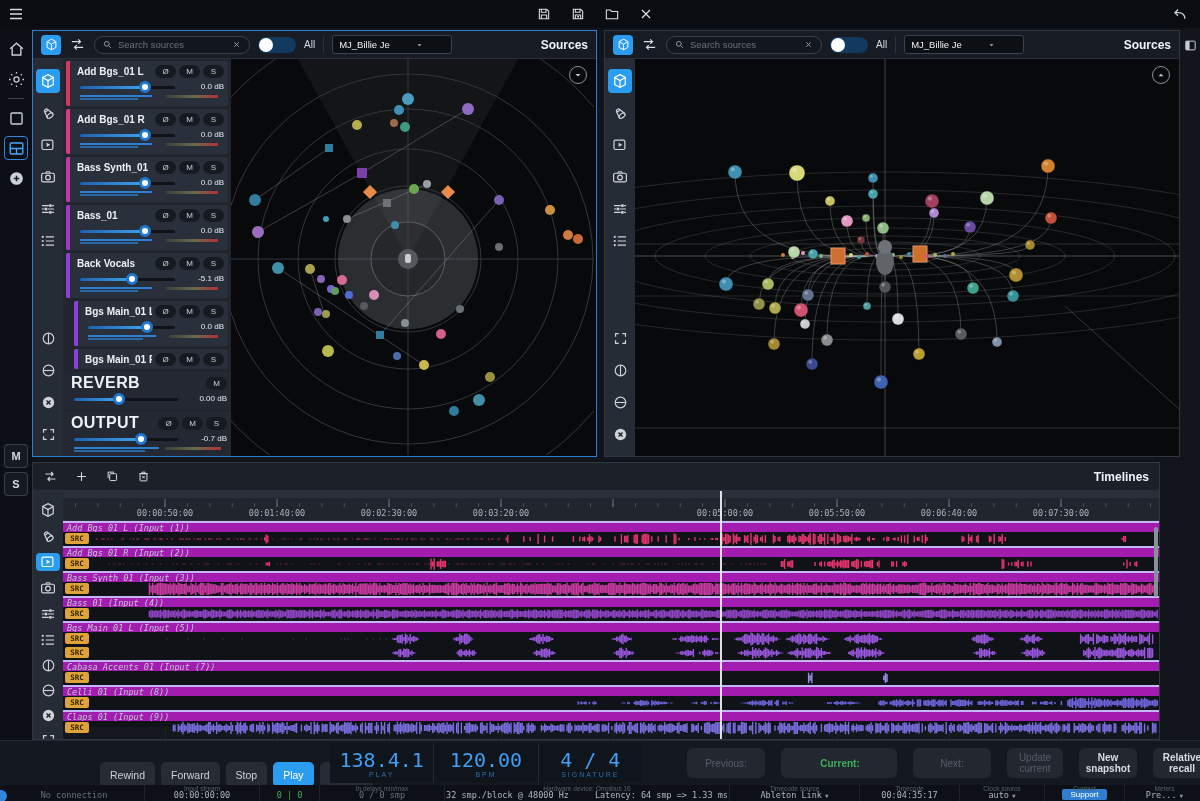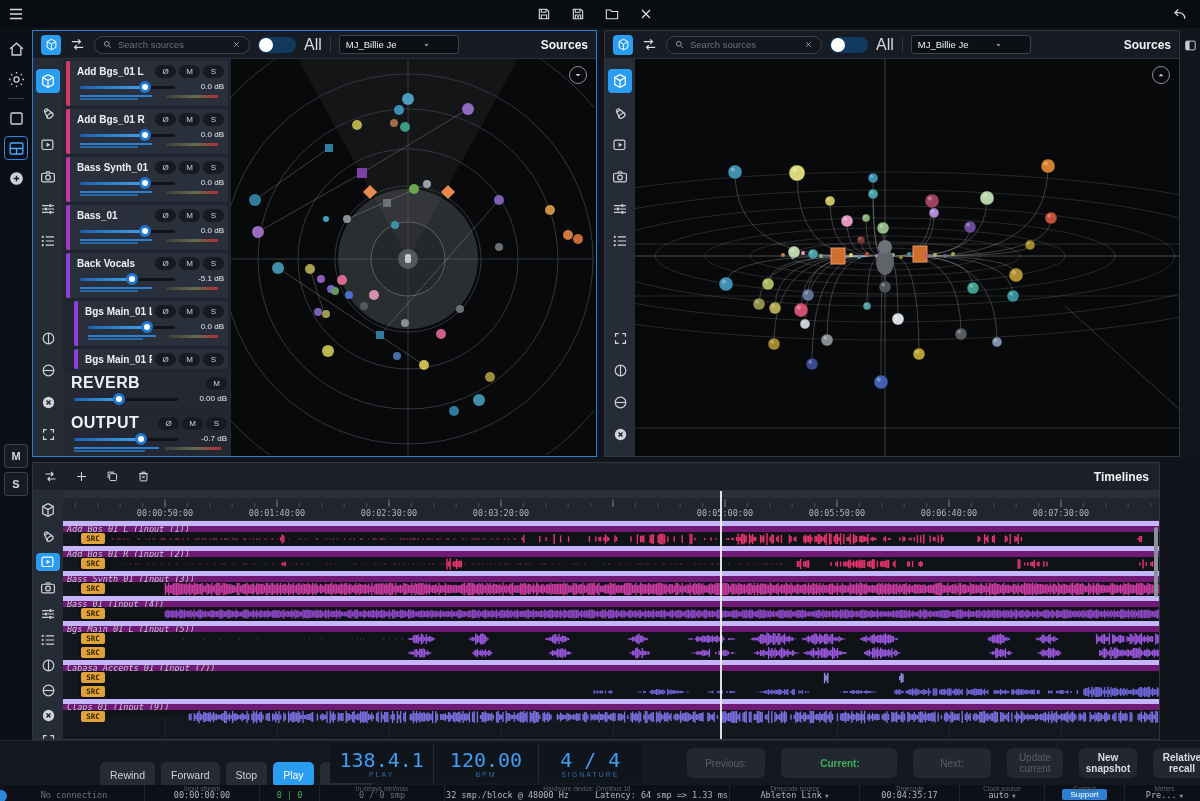--- a/index.html
+++ b/index.html
@@ -46,21 +46,21 @@
   .cube-btn{width:20px;height:20px;border-radius:4px;background:#2b9df0;color:#fff;
             display:flex;align-items:center;justify-content:center;}
   .cube-btn .ico{width:15px;height:15px;}
   .phead .coll{width:17px;height:17px;color:#d8dde3;}
   .searchbox{width:156px;height:18px;background:#12161d;border:1px solid #3a414b;border-radius:10px;
              display:flex;align-items:center;padding:0 7px;gap:5px;}
   .searchbox .ico{width:11px;height:11px;color:#aab2bd;}
   .searchbox .ph{flex:1;font-size:9.5px;color:#6a7380;white-space:nowrap;overflow:hidden;}
   .toggle{width:38px;height:16px;border-radius:9px;background:#123a5e;position:relative;}
   .toggle .knob{position:absolute;left:1px;top:1px;width:14px;height:14px;border-radius:50%;background:#fff;}
-  .tog-label{font-size:16px;color:#d5dae0;}
+  .tog-label{font-size:10px;color:#d5dae0;}
   .hsep{width:1px;height:16px;background:#2e343d;}
   .selectbox{width:120px;height:19px;background:#0c0f14;border:1px solid #3c434d;border-radius:3px;
              display:flex;align-items:center;padding:0 6px;gap:4px;}
   .selectbox span{flex:1;font-size:9.5px;color:#eef1f4;white-space:nowrap;overflow:hidden;}
   .selectbox .ico{width:10px;height:10px;color:#aab2bd;}
   .ptitle{margin-left:auto;font-size:12px;font-weight:bold;color:#f0f3f6;}
 
   .pbody{flex:1;display:flex;min-height:0;}
   .tool-rail{width:30px;background:#262c36;display:flex;flex-direction:column;align-items:center;
              padding:6px 0;flex:0 0 auto;}
@@ -106,24 +106,24 @@
            align-items:center;padding:0 10px;gap:16px;}
   .tl-head .ico{width:15px;height:15px;color:#d5dae0;}
   .tl-body{flex:1;display:flex;min-height:0;}
   .tl-view{position:relative;flex:1;background:#14171d;overflow:hidden;}
   .ruler{position:relative;height:30px;background:#21262e;border-bottom:1px solid #2a2f38;}
   .ruler .topstrip{position:absolute;left:0;top:0;right:0;height:7px;background:#2a303a;}
   .rlabel{position:absolute;top:17px;width:80px;margin-left:-40px;text-align:center;
           font-family:"DejaVu Sans Mono",monospace;font-size:8.5px;color:#aab2bd;}
   .tracks{position:relative;height:218px;overflow:hidden;}
   .gridline{position:absolute;top:0;bottom:0;width:1px;background:#1e222a;}
-  .tr-label{height:11px;background:#701a75;border-top:5px solid #c4b5fd;display:flex;align-items:center;
+  .tr-label{height:11px;background:#a21caf;border-top:2px solid #c4b5fd;display:flex;align-items:center;
             padding-left:4px;font-family:"DejaVu Sans Mono",monospace;font-style:italic;
             font-size:8.5px;color:#c2c8d2;position:relative;z-index:1;text-align:center;}
-  .tr-wave{height:14px;background:#0f1217;position:relative;z-index:1;margin-left:16px;}
+  .tr-wave{height:14px;background:#0f1217;position:relative;z-index:1;}
   .tr-wave svg{position:absolute;left:0;top:0;}
   .src-badge{position:absolute;left:2px;top:1px;z-index:2;width:24px;height:11px;border-radius:2px;
              background:#dfa33a;color:#332200;font-size:7.5px;font-weight:bold;
              display:flex;align-items:center;justify-content:center;
              font-family:"DejaVu Sans Mono",monospace;}
   .playhead{position:absolute;top:0;bottom:0;width:2px;background:#eef1f4;opacity:.92;z-index:5;}
   .tl-scroll{position:absolute;right:1px;top:36px;width:4px;height:70px;border-radius:2px;
              background:#8a9099;z-index:6;}
 
   
@@ -1302,20 +1302,21 @@
                 <path d="M329.6 6.5V7.5M331.2 5.7V8.3M332.8 5.2V8.8M334.4 5.6V8.4M336.0 3.3V10.7M337.6 3.0V11.0M339.2 5.0V9.0M340.8 2.6V11.4M342.4 3.1V10.9M344.0 2.4V11.6M345.6 2.9V11.1M347.2 5.5V8.5M348.8 4.6V9.4M350.4 6.1V7.9M352.0 6.4V7.6M393.6 6.5V7.5M395.2 4.7V9.3M396.8 3.6V10.4M398.4 3.2V10.8M400.0 4.9V9.1M401.6 4.5V9.5M403.2 3.5V10.5M404.8 4.9V9.1M406.4 3.2V10.8M408.0 5.3V8.7M409.6 4.2V9.8M411.2 4.4V9.6M412.8 6.2V7.8M470.4 6.6V7.4M472.0 5.6V8.4M473.6 4.1V9.9M475.2 5.1V8.9M476.8 4.8V9.2M478.4 2.6V11.4M480.0 3.2V10.8M481.6 2.7V11.3M483.2 2.1V11.9M484.8 3.5V10.5M486.4 2.7V11.3M488.0 5.3V8.7M489.6 5.3V8.7M491.2 6.0V8.0M492.8 6.7V7.3M550.4 6.8V7.2M552.0 6.3V7.7M553.6 4.8V9.2M555.2 4.4V9.6M556.8 1.9V12.1M558.4 1.6V12.4M560.0 3.3V10.7M561.6 5.1V8.9M563.2 1.9V12.1M564.8 4.5V9.5M566.4 5.1V8.9M568.0 5.6V8.4M569.6 5.5V8.5M571.2 6.7V7.3M612.8 6.8V7.2M614.4 6.6V7.4M616.0 6.4V7.6M617.6 5.5V8.5M619.2 4.9V9.1M620.8 5.4V8.6M622.4 4.8V9.2M624.0 3.7V10.3M625.6 4.3V9.7M627.2 4.5V9.5M628.8 4.9V9.1M630.4 2.9V11.1M636.8 5.7V8.3M640.0 5.0V9.0M641.6 3.6V10.4M643.2 4.8V9.2M644.8 3.7V10.3M646.4 4.2V9.8M648.0 4.2V9.8M649.6 5.5V8.5M652.8 5.9V8.1M654.4 6.2V7.8M656.0 6.7V7.3M675.2 6.5V7.5M676.8 6.3V7.7M678.4 5.1V8.9M680.0 6.0V8.0M681.6 4.0V10.0M683.2 4.6V9.4M684.8 3.6V10.4M686.4 5.3V8.7M688.0 4.9V9.1M689.6 0.9V13.1M691.2 3.7V10.3M692.8 1.9V12.1M694.4 4.2V9.8M696.0 2.3V11.7M697.6 4.1V9.9M699.2 4.9V9.1M700.8 3.6V10.4M702.4 1.5V12.5M704.0 2.4V11.6M705.6 3.4V10.6M707.2 4.7V9.3M708.8 3.0V11.0M710.4 5.2V8.8M712.0 5.4V8.6M713.6 4.0V10.0M715.2 5.3V8.7M716.8 6.3V7.7M718.4 6.4V7.6M720.0 6.8V7.2M724.8 6.6V7.4M726.4 6.0V8.0M728.0 4.9V9.1M729.6 5.6V8.4M731.2 4.8V9.2M732.8 3.8V10.2M734.4 2.1V11.9M736.0 4.6V9.4M737.6 4.9V9.1M739.2 1.6V12.4M740.8 4.6V9.4M742.4 2.3V11.7M744.0 2.4V11.6M745.6 2.6V11.4M747.2 1.7V12.3M748.8 3.6V10.4M750.4 4.7V9.3M752.0 3.7V10.3M753.6 0.8V13.2M755.2 2.0V12.0M756.8 4.1V9.9M758.4 2.1V11.9M760.0 4.9V9.1M761.6 4.9V9.1M763.2 5.7V8.3M764.8 6.1V7.9M766.4 6.0V8.0M768.0 6.7V7.3M784.0 6.9V7.1M785.6 6.0V8.0M787.2 5.1V8.9M788.8 4.4V9.6M790.4 3.4V10.6M792.0 5.6V8.4M793.6 2.3V11.7M795.2 1.4V12.6M796.8 3.2V10.8M798.4 1.2V12.8M800.0 4.1V9.9M801.6 1.6V12.4M803.2 3.1V10.9M804.8 3.8V10.2M806.4 3.2V10.8M808.0 4.2V9.8M809.6 3.0V11.0M811.2 4.6V9.4M812.8 2.3V11.7M814.4 5.7V8.3M816.0 3.8V10.2M817.6 4.6V9.4M819.2 6.0V8.0M820.8 6.6V7.4M910.4 6.7V7.3M912.0 6.3V7.7M913.6 5.2V8.8M915.2 5.6V8.4M916.8 2.2V11.8M918.4 2.3V11.7M920.0 4.1V9.9M921.6 2.9V11.1M923.2 3.6V10.4M924.8 4.3V9.7M926.4 2.3V11.7M928.0 5.7V8.3M929.6 5.0V9.0M931.2 5.2V8.8M932.8 6.4V7.6M958.4 6.7V7.3M960.0 6.2V7.8M961.6 5.8V8.2M963.2 3.7V10.3M964.8 3.5V10.5M966.4 4.8V9.2M968.0 4.0V10.0M969.6 1.8V12.2M971.2 2.2V11.8M972.8 3.3V10.7M974.4 1.7V12.3M976.0 3.7V10.3M977.6 4.8V9.2M979.2 4.1V9.9M980.8 5.4V8.6M982.4 6.8V7.2M1020.8 4.0V10.0M1022.4 4.9V9.1M1024.0 2.8V11.2M1025.6 1.5V12.5M1027.2 3.0V11.0M1028.8 5.2V8.8M1030.4 4.2V9.8M1032.0 1.1V12.9M1033.6 3.9V10.1M1035.2 1.7V12.3M1036.8 1.3V12.7M1038.4 2.4V11.6M1040.0 3.7V10.3M1041.6 4.2V9.8M1043.2 3.4V10.6M1044.8 4.3V9.7M1046.4 4.5V9.5M1048.0 3.6V10.4M1049.6 3.4V10.6M1051.2 4.4V9.6M1052.8 3.8V10.2M1054.4 1.7V12.3M1056.0 1.9V12.1M1057.6 2.3V11.7M1059.2 2.4V11.6M1060.8 1.2V12.8M1062.4 3.8V10.2M1064.0 5.2V8.8M1065.6 4.0V10.0M1067.2 3.6V10.4M1068.8 2.7V11.3M1070.4 3.9V10.1M1072.0 5.2V8.8M1073.6 4.2V9.8M1075.2 2.7V11.3M1076.8 4.2V9.8M1078.4 3.4V10.6M1080.0 4.1V9.9M1081.6 1.3V12.7M1084.8 2.1V11.9M1086.4 1.8V12.2M1088.0 1.7V12.3M1089.6 2.5V11.5" stroke="#9a58e0" stroke-width="1.4" fill="none"></path>
               </svg>
             </div>
             <div class="tr-label">Cabasa Accents_01 (Input (7))</div>
             <div class="tr-wave">
               <span class="src-badge">SRC</span>
               <svg width="1096" height="14">
                 <path d="M745.6 1.8V12.2M747.2 4.3V9.7M748.8 1.8V12.2M820.8 4.8V9.2M822.4 1.9V12.1M824.0 3.1V10.9" stroke="#9a8fe8" stroke-width="1.4" fill="none"></path>
               </svg>
             </div>
+            <div class="tr-label">Celli_01 (Input (8))</div>
             <div class="tr-wave">
               <span class="src-badge">SRC</span>
               <svg width="1096" height="14">
                 <path d="M515.2 5.3V8.7M516.8 6.4V7.6M518.4 5.6V8.4M520.0 6.2V7.8M521.6 5.7V8.3M523.2 5.6V8.4M526.4 5.7V8.3M529.6 6.3V7.7M531.2 5.3V8.7M532.8 5.7V8.3M558.4 6.8V7.2M560.0 6.6V7.4M561.6 6.5V7.5M564.8 5.7V8.3M566.4 6.3V7.7M571.2 6.1V7.9M572.8 4.8V9.2M574.4 5.2V8.8M576.0 5.1V8.9M577.6 4.1V9.9M579.2 4.6V9.4M580.8 4.5V9.5M582.4 4.9V9.1M584.0 4.4V9.6M585.6 5.6V8.4M588.8 4.1V9.9M590.4 5.4V8.6M592.0 4.4V9.6M593.6 5.6V8.4M595.2 5.0V9.0M596.8 5.7V8.3M598.4 5.8V8.2M600.0 5.8V8.2M601.6 5.8V8.2M603.2 5.9V8.1M604.8 6.5V7.5M608.0 6.6V7.4M609.6 6.7V7.3M628.8 6.8V7.2M630.4 6.4V7.6M632.0 6.3V7.7M633.6 5.8V8.2M638.4 6.2V7.8M640.0 5.7V8.3M641.6 5.1V8.9M643.2 5.6V8.4M648.0 5.9V8.1M651.2 5.8V8.2M652.8 6.1V7.9M654.4 6.3V7.7M656.0 6.6V7.4M678.4 6.8V7.2M680.0 6.7V7.3M681.6 6.5V7.5M683.2 6.6V7.4M684.8 5.9V8.1M686.4 5.4V8.6M688.0 5.2V8.8M689.6 4.6V9.4M691.2 5.4V8.6M692.8 4.4V9.6M694.4 5.8V8.2M696.0 4.7V9.3M697.6 5.1V8.9M699.2 4.4V9.6M700.8 4.1V9.9M702.4 5.1V8.9M704.0 5.9V8.1M705.6 4.3V9.7M707.2 4.7V9.3M708.8 4.1V9.9M712.0 5.7V8.3M713.6 4.2V9.8M715.2 4.0V10.0M720.0 5.6V8.4M721.6 6.3V7.7M723.2 5.1V8.9M726.4 6.2V7.8M728.0 6.6V7.4M729.6 6.5V7.5M731.2 6.9V7.1M761.6 6.8V7.2M764.8 6.1V7.9M766.4 6.2V7.8M768.0 6.0V8.0M771.2 6.1V7.9M772.8 5.6V8.4M774.4 4.9V9.1M776.0 5.9V8.1M777.6 5.4V8.6M779.2 5.1V8.9M780.8 5.8V8.2M782.4 5.4V8.6M784.0 6.2V7.8M785.6 6.1V7.9M787.2 5.2V8.8M788.8 5.8V8.2M790.4 6.0V8.0M792.0 6.2V7.8M793.6 6.4V7.6M795.2 6.5V7.5M796.8 6.8V7.2M816.0 5.2V8.8M817.6 4.5V9.5M819.2 4.8V9.2M820.8 4.2V9.8M822.4 5.7V8.3M824.0 5.7V8.3M827.2 5.5V8.5M828.8 5.3V8.7M830.4 4.2V9.8M832.0 4.3V9.7M833.6 3.3V10.7M835.2 4.7V9.3M836.8 3.3V10.7M838.4 4.3V9.7M840.0 4.5V9.5M841.6 5.8V8.2M843.2 5.0V9.0M844.8 3.9V10.1M846.4 5.0V9.0M848.0 5.5V8.5M849.6 3.2V10.8M851.2 5.7V8.3M854.4 3.6V10.4M856.0 3.2V10.8M857.6 3.4V10.6M860.8 4.7V9.3M862.4 4.2V9.8M864.0 4.0V10.0M865.6 3.8V10.2M867.2 5.1V8.9M868.8 3.5V10.5M870.4 3.3V10.7M872.0 3.4V10.6M873.6 5.8V8.2M875.2 4.2V9.8M876.8 3.6V10.4M878.4 4.3V9.7M880.0 3.5V10.5M881.6 5.2V8.8M883.2 3.9V10.1M888.0 3.6V10.4M889.6 4.9V9.1M891.2 5.1V8.9M892.8 4.2V9.8M894.4 3.9V10.1M896.0 3.3V10.7M897.6 3.7V10.3M899.2 3.9V10.1M900.8 3.8V10.2M902.4 3.8V10.2M904.0 5.1V8.9M905.6 3.8V10.2M907.2 5.8V8.2M908.8 4.8V9.2M915.2 5.2V8.8M916.8 5.1V8.9M918.4 5.3V8.7M920.0 5.5V8.5M921.6 4.1V9.9M923.2 5.4V8.6M924.8 5.5V8.5M926.4 4.7V9.3M928.0 5.5V8.5M929.6 5.9V8.1M932.8 4.5V9.5M934.4 4.2V9.8M936.0 5.4V8.6M937.6 4.6V9.4M939.2 3.8V10.2M940.8 4.3V9.7M942.4 4.2V9.8M944.0 4.3V9.7M945.6 5.3V8.7M947.2 4.5V9.5M948.8 5.0V9.0M950.4 5.8V8.2M952.0 4.5V9.5M953.6 5.0V9.0M955.2 4.2V9.8M958.4 5.0V9.0M960.0 5.0V9.0M969.6 5.4V8.6M971.2 6.0V8.0M972.8 5.4V8.6M977.6 5.7V8.3M979.2 5.7V8.3M980.8 5.5V8.5M982.4 5.1V8.9M984.0 4.9V9.1M985.6 6.4V7.6M987.2 6.0V8.0M988.8 5.3V8.7M992.0 5.9V8.1M998.4 4.9V9.1M1004.8 4.3V9.7M1006.4 2.9V11.1M1008.0 2.9V11.1M1009.6 1.9V12.1M1011.2 5.1V8.9M1012.8 1.5V12.5M1014.4 3.7V10.3M1016.0 2.2V11.8M1017.6 1.9V12.1M1019.2 2.0V12.0M1020.8 2.6V11.4M1022.4 2.6V11.4M1024.0 5.1V8.9M1025.6 2.0V12.0M1027.2 5.3V8.7M1028.8 1.5V12.5M1030.4 4.6V9.4M1032.0 2.0V12.0M1033.6 3.6V10.4M1035.2 3.0V11.0M1036.8 2.5V11.5M1038.4 3.8V10.2M1040.0 4.5V9.5M1041.6 2.7V11.3M1043.2 4.2V9.8M1044.8 3.0V11.0M1046.4 4.5V9.5M1048.0 3.6V10.4M1049.6 5.2V8.8M1051.2 5.1V8.9M1052.8 4.8V9.2M1054.4 3.4V10.6M1056.0 4.4V9.6M1057.6 4.7V9.3M1059.2 3.6V10.4M1060.8 1.9V12.1M1062.4 1.9V12.1M1064.0 3.3V10.7M1065.6 1.9V12.1M1067.2 2.8V11.2M1068.8 1.7V12.3M1070.4 1.8V12.2M1072.0 4.2V9.8M1073.6 2.7V11.3M1075.2 4.1V9.9M1076.8 4.5V9.5M1078.4 2.2V11.8M1080.0 3.3V10.7M1081.6 1.5V12.5M1083.2 2.9V11.1M1084.8 3.2V10.8M1086.4 4.5V9.5M1088.0 4.4V9.6M1089.6 4.4V9.6M1091.2 3.6V10.4M1092.8 3.4V10.6M1094.4 4.3V9.7" stroke="#6f66dd" stroke-width="1.4" fill="none"></path>
               </svg>
             </div>
             <div class="tr-label">Claps_01 (Input (9))</div>
             <div class="tr-wave" style="height: 6px;">
               <span class="src-badge">SRC</span>
               <svg width="1096" height="14">

